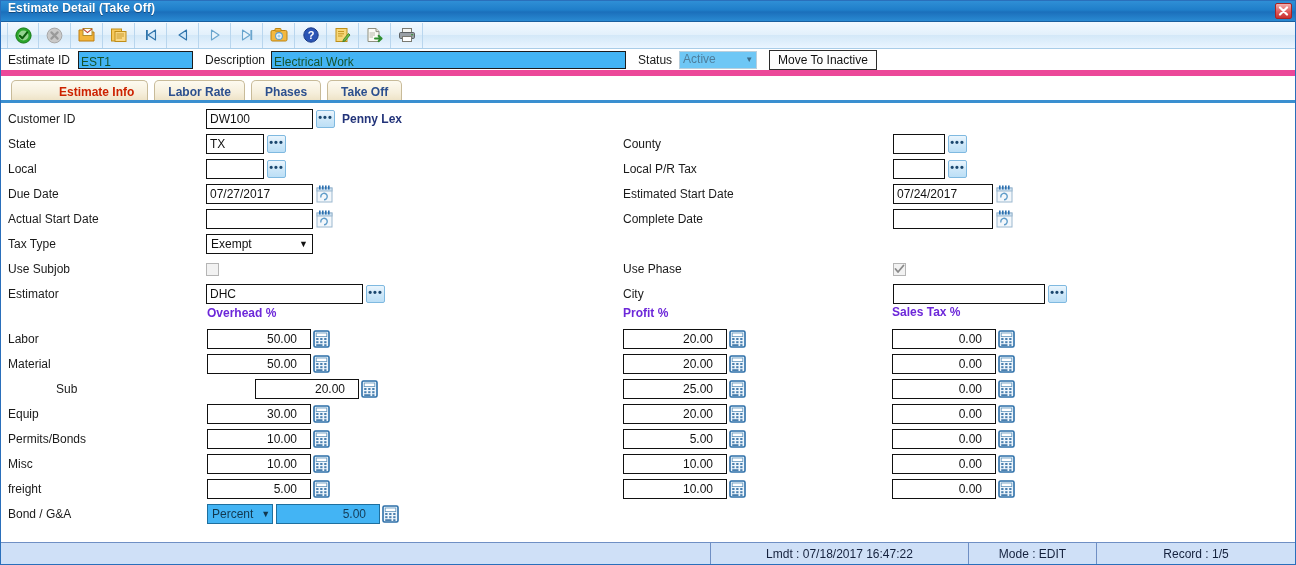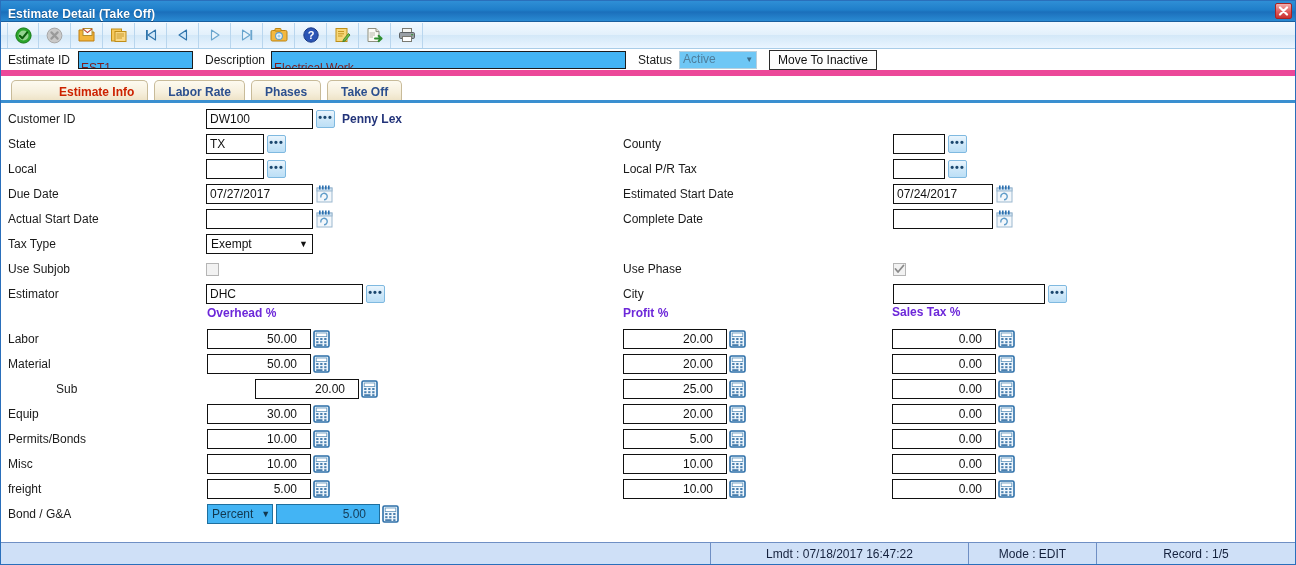--- a/index.html
+++ b/index.html
@@ -14,21 +14,21 @@
     background: #ffffff;
     border: 1px solid #2a6fbb;
     overflow: hidden;
   }
 
   
   .titlebar {
     height: 21px;
     background: linear-gradient(to bottom, #2f8fd6 0%, #1f7ec9 45%, #1b6fbb 55%, #2a8ad2 100%);
     border-bottom: 1px solid #1a5f9e;
-    display: flex; align-items: flex-end;
+    display: flex; align-items: flex-start;
     padding: 0 2px 0 7px;
     position: relative;
   }
   .titlebar .title {
     color: #ffffff;
     font-size: 12px;
     font-weight: bold;
     letter-spacing: .1px;
     text-shadow: 0 1px 0 rgba(0,0,0,.35);
   }
@@ -67,22 +67,22 @@
     padding-left: 7px;
     background: #ffffff;
     border-bottom: 6px solid #ec4899;
   }
   .lbl { font-size: 12px; color: #1a1a1a; white-space: nowrap; }
   .hdr-input {
     height: 18px;
     background: #43b4f4;
     border: 1px solid #1c1c1c;
     font-size: 12px;
-    color: #7f1d1d;
-    padding: 8px 2px;
+    color: #14532d;
+    padding: 2px 2px;
     line-height: 17px;
     overflow: hidden; white-space: nowrap;
   }
   #estimate-id-field { width: 115px; margin-left: 8px; }
   #description-field { width: 355px; margin-left: 6px; }
   .status-select {
     width: 78px; height: 18px; margin-left: 7px;
     background: #6ec7f5;
     border: 1px solid #b9cfdd;
     font-size: 12px; color: #4e7e9c;

